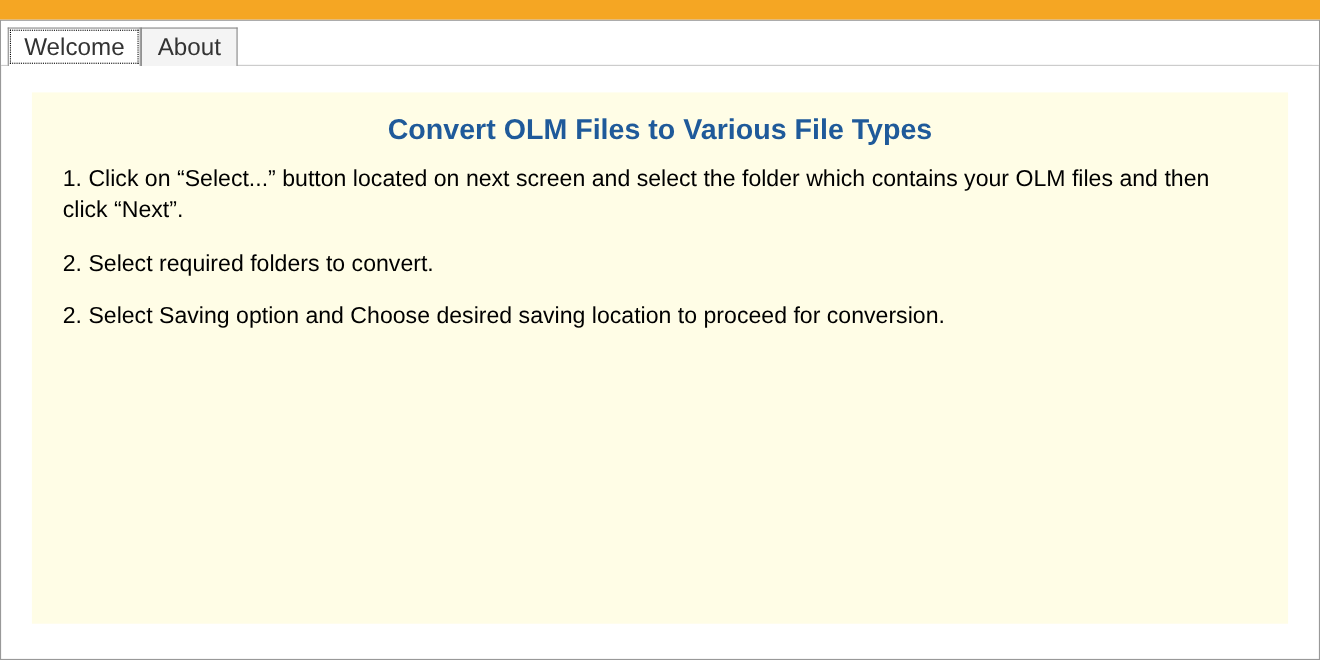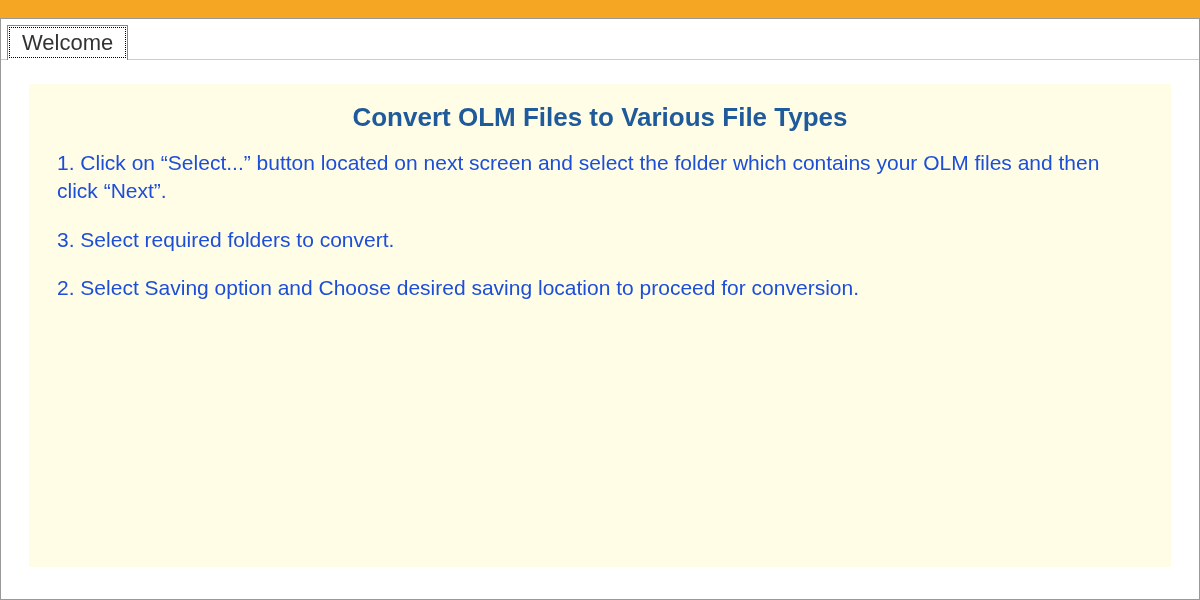--- a/index.html
+++ b/index.html
@@ -71,39 +71,42 @@
     .panel-title {
       text-align: center;
       color: #1f5a9a;
       font-size: 26px;
       font-weight: bold;
       margin-bottom: 16px;
       margin-top: 2px;
     }
     .step {
       font-size: 21px;
-      color: #1d4ed8;
+      color: #000000;
       line-height: 1.35;
       margin-bottom: 20px;
     }
   </style>
 </head>
 <body>
 
 <div class="title-bar"></div>
 
 <div class="app-frame">
   <div class="tabs-row">
     <div class="tab active">
       <span>Welcome</span>
     </div>
+    <div class="tab inactive">
+      <span>About</span>
+    </div>
     <div class="tab-separator"></div>
   </div>
 
   <div class="content-area">
     <div class="instructions-panel">
       <div class="panel-title">Convert OLM Files to Various File Types</div>
       <div class="step">1. Click on “Select...” button located on next screen and select the folder which contains your OLM files and then click “Next”.</div>
-      <div class="step">3. Select required folders to convert.</div>
+      <div class="step">2. Select required folders to convert.</div>
       <div class="step">2. Select Saving option and Choose desired saving location to proceed for conversion.</div>
     </div>
   </div>
 </div>
 
 </body></html>

